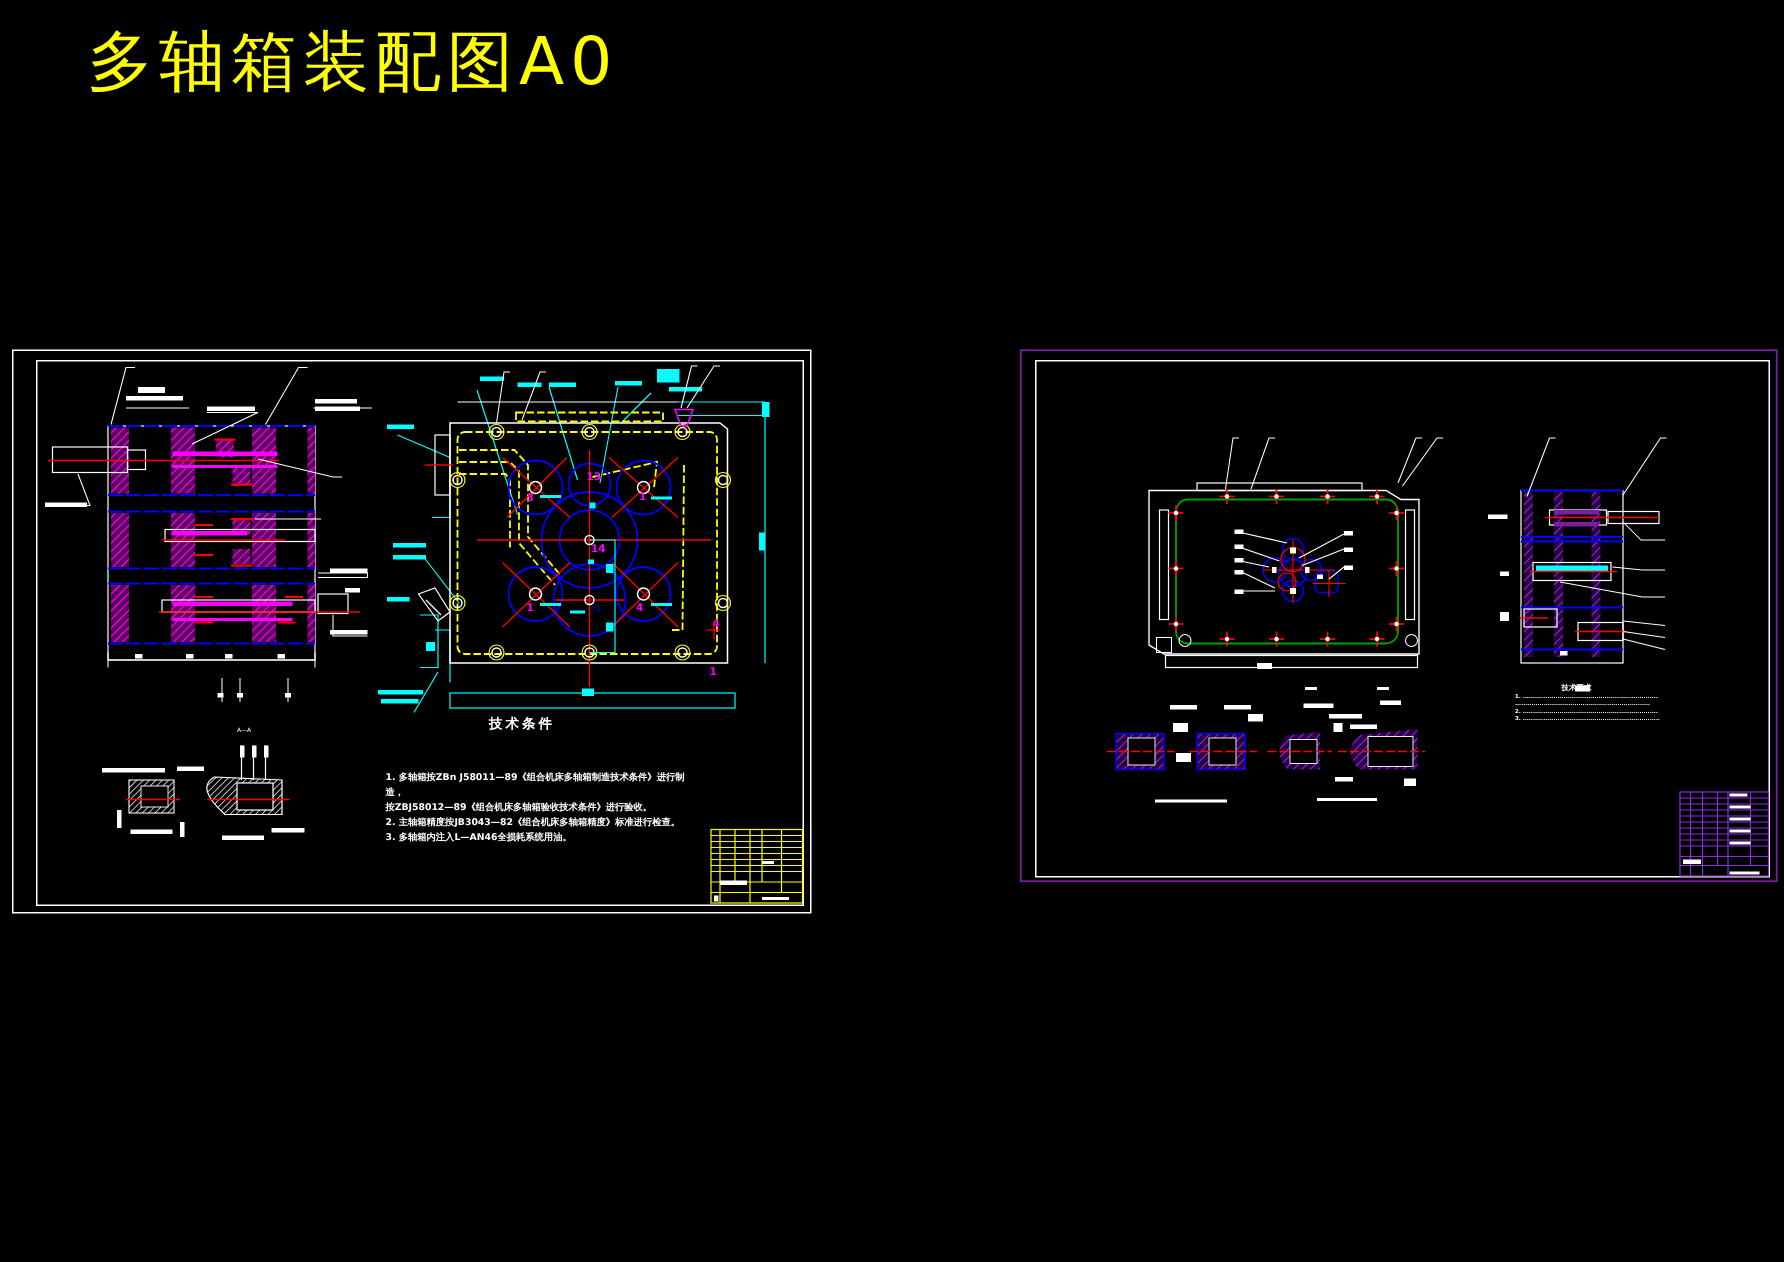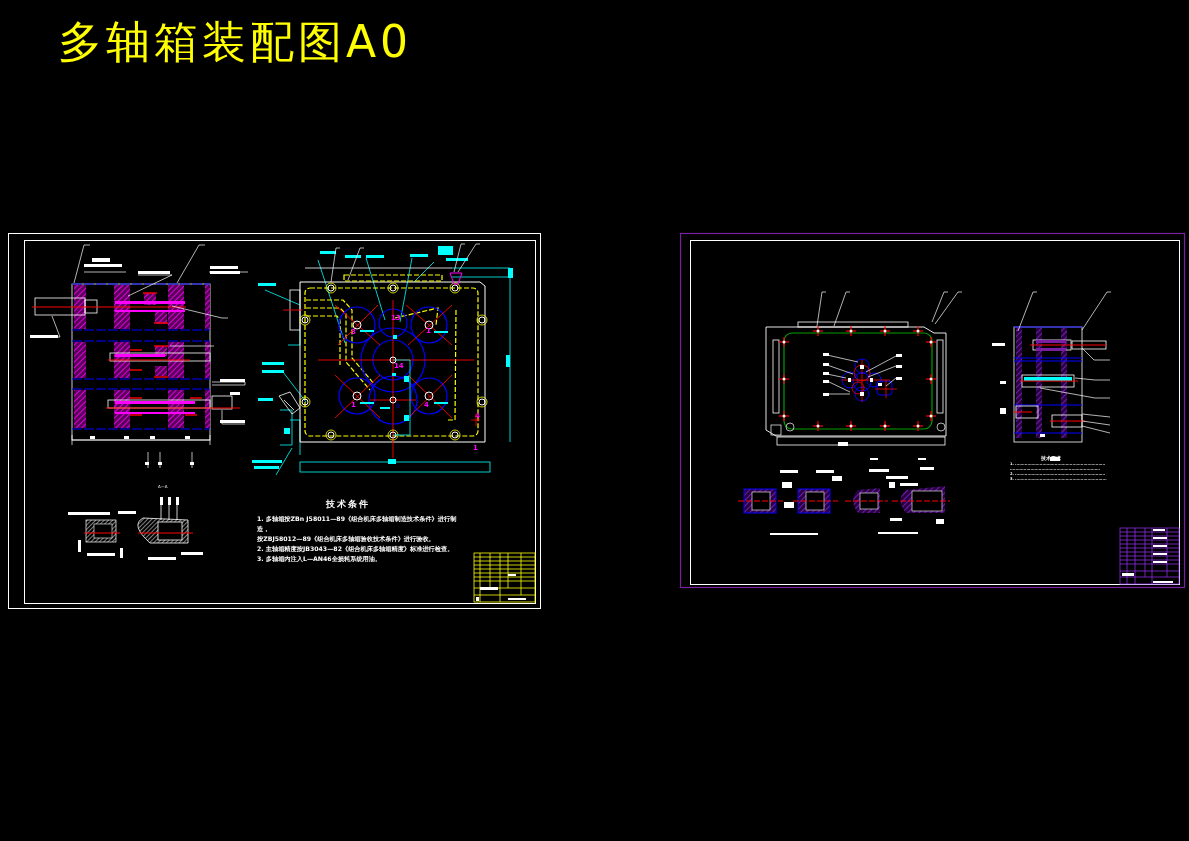--- a/index.html
+++ b/index.html
@@ -350,21 +350,21 @@
     <line x1="521" y1="553" x2="521" y2="595"></line>
   </g>
   <g fill="#fff">
     <rect x="480" y="587" width="18" height="3"></rect>
     <rect x="508" y="598" width="18" height="2"></rect>
     <rect x="508" y="574" width="8" height="2"></rect>
     <rect x="476" y="597" width="3" height="4"></rect>
   </g>
 </svg>
 
-<div class="tr-title" style="left:326px;top:498px;">技术条件</div>
+<div class="tr-title" style="left:326px;top:476px;">技术条件</div>
 <div class="tr-block" style="left:257px;top:514px;">
   <div>1. 多轴箱按ZBn J58011—89《组合机床多轴箱制造技术条件》进行制</div>
   <div>造，</div>
   <div>   按ZBJ58012—89《组合机床多轴箱验收技术条件》进行验收。</div>
   <div>2. 主轴箱精度按JB3043—82《组合机床多轴箱精度》标准进行检查。</div>
   <div>3. 多轴箱内注入L—AN46全损耗系统用油。</div>
 </div>
 </div>
 
 <div class="sheet" style="left:0;top:0;width:1189px;height:841px;">

